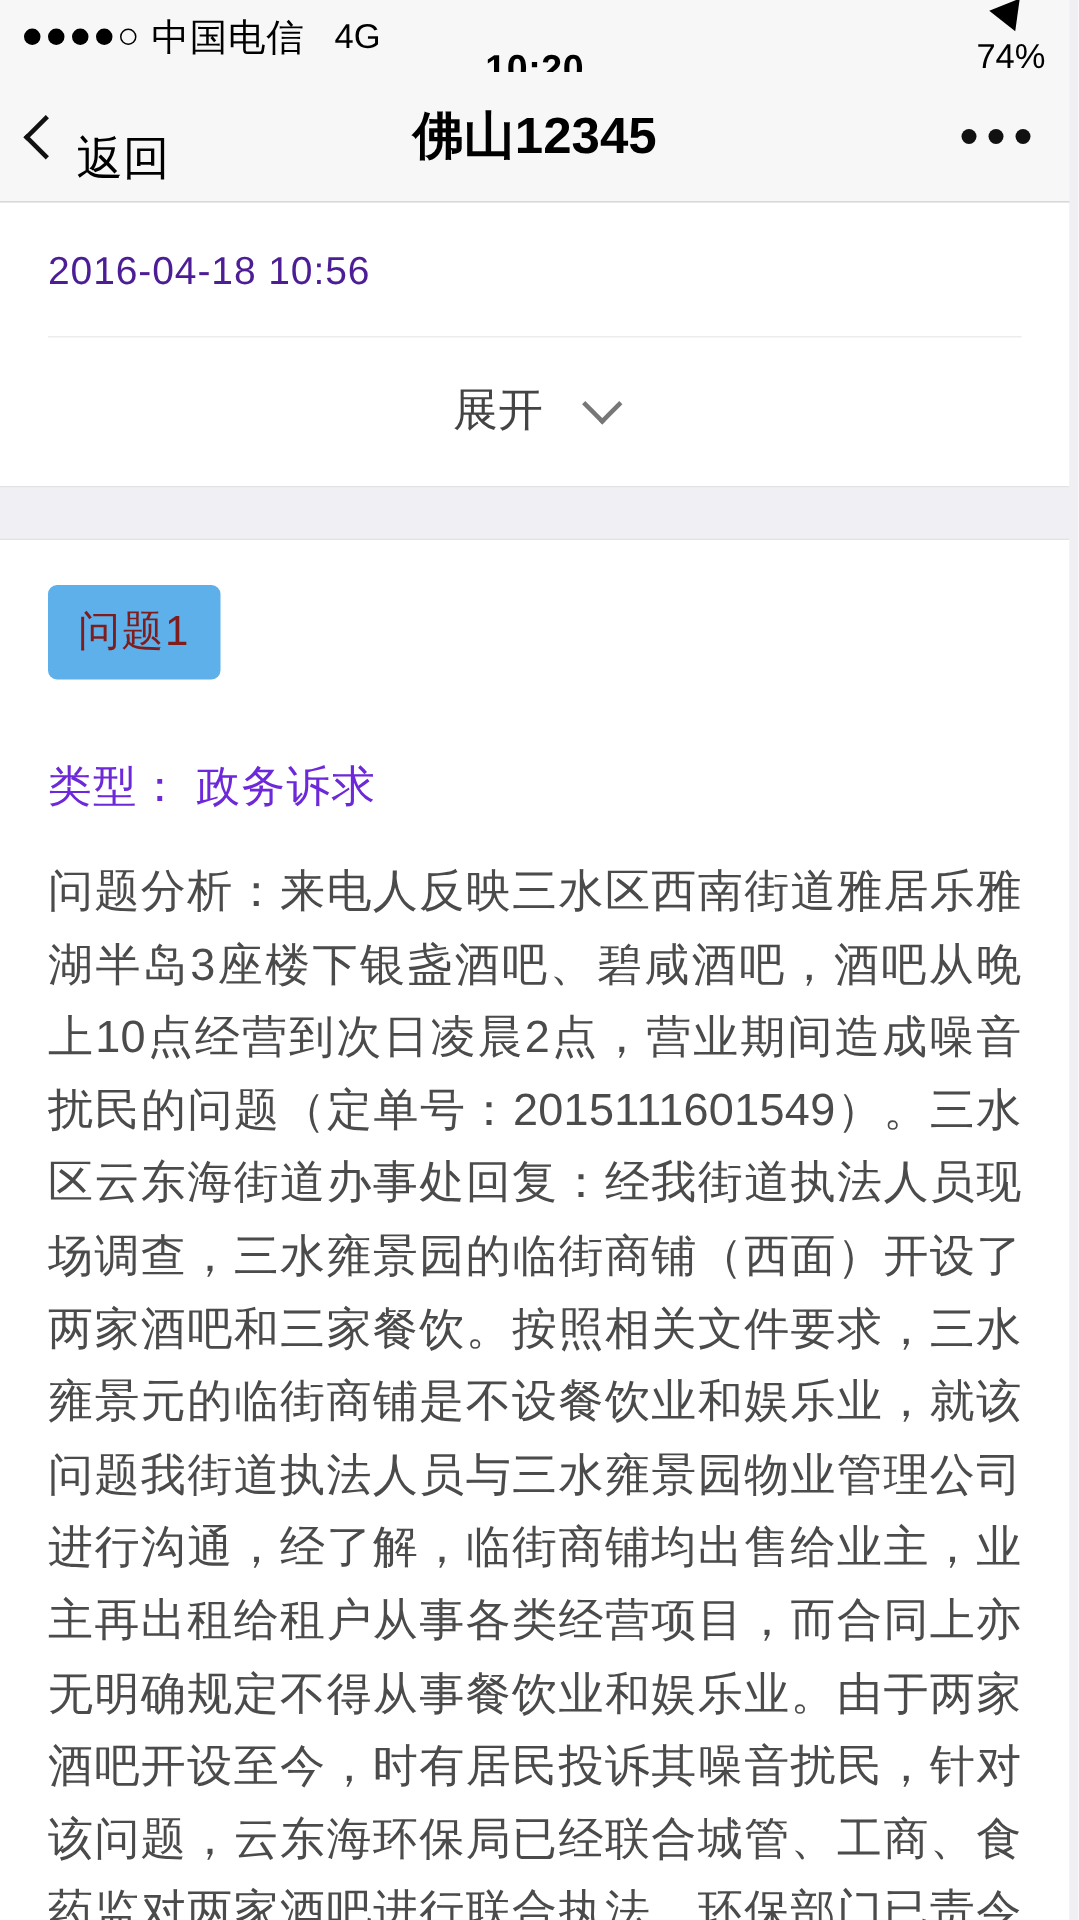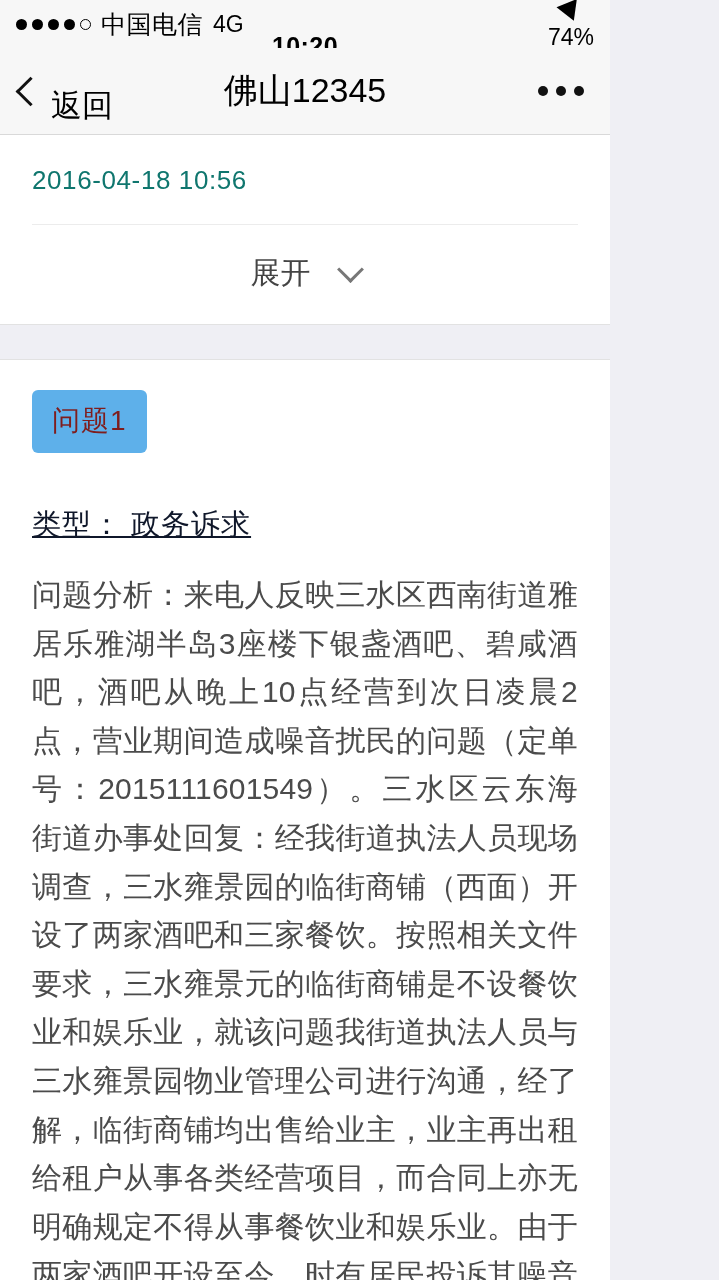--- a/index.html
+++ b/index.html
@@ -9,21 +9,21 @@
   body {
     width: 719px;
     height: 1280px;
     background: #efeff4;
     font-family: "Liberation Sans", sans-serif;
     -webkit-font-smoothing: antialiased;
     overflow: hidden;
   }
   .phone {
     position: relative;
-    width: 610px;
+    width: 713px;
     height: 1280px;
     background: #efeff4;
     display: flex;
     flex-direction: column;
   }
 
   
   .status-bar {
     height: 48px;
     background: #f7f7f7;
@@ -56,21 +56,21 @@
     background: transparent;
     border: 1.5px solid #000;
     box-sizing: border-box;
   }
   .carrier {
     font-size: 25px;
     letter-spacing: 0.5px;
   }
   .network {
     font-size: 23px;
-    margin-left: 0;
+    margin-left: 10px;
     text-align: center;
   }
   .status-center {
     position: absolute;
     left: 0;
     right: 0;
     text-align: center;
     font-size: 25px;
     font-weight: bold;
     letter-spacing: 0.4px;
@@ -180,21 +180,21 @@
   .nav-back-label {
     font-size: 31px;
     margin-top: 30px;
   }
   .nav-title {
     position: absolute;
     left: 0;
     right: 0;
     text-align: center;
     font-size: 34px;
-    font-weight: normal;
+    font-weight: bold;
     color: #000;
     pointer-events: none;
   }
   .nav-more {
     margin-left: auto;
     padding-right: 26px;
     display: flex;
     gap: 8px;
     align-items: center;
     z-index: 2;
@@ -218,21 +218,21 @@
     background: #fff;
     width: 100%;
     box-sizing: border-box;
   }
   .top-card {
     padding: 0 32px;
     border-bottom: 1px solid #e2e2e2;
   }
   .timestamp {
     font-size: 26px;
-    color: #0f766e;
+    color: #4c1d95;
     padding: 30px 0 28px 0;
     letter-spacing: 0.6px;
     border-bottom: 1px solid #ececec;
   }
   .expand-row {
     display: flex;
     align-items: center;
     justify-content: center;
     gap: 30px;
     padding: 28px 0 30px 0;
@@ -269,23 +269,22 @@
     background: #5eb0ea;
     color: #7f1d1d;
     font-size: 28px;
     padding: 12px 20px 13px 20px;
     border-radius: 6px;
     letter-spacing: 1px;
   }
   .type-row {
     margin-top: 52px;
     font-size: 29px;
-    color: #0f172a;
+    color: #6d28d9;
     letter-spacing: 1px;
-    text-decoration: underline;
   }
   .analysis {
     margin-top: 26px;
     font-size: 30px;
     line-height: 1.62;
     color: #4b4b4b;
     text-align: justify;
     letter-spacing: 0.2px;
   }
 </style>

